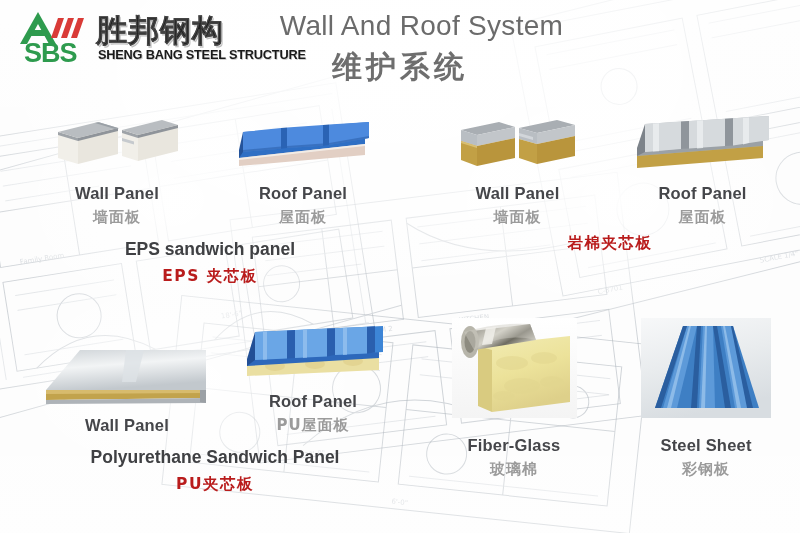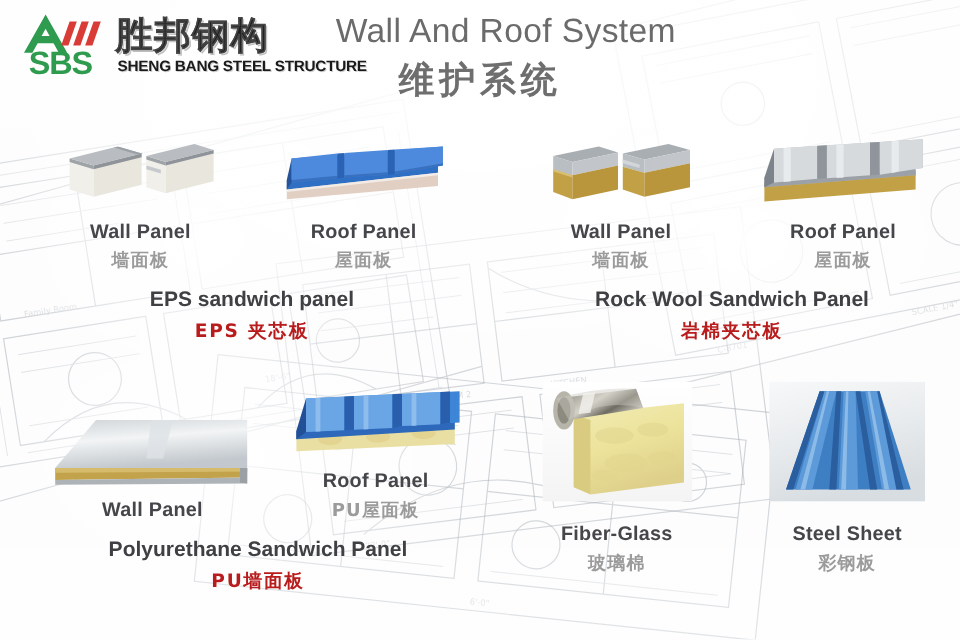--- a/index.html
+++ b/index.html
@@ -338,21 +338,20 @@
               <polygon points="64,12.5 70,12.2 70,40.1 64,40.4"></polygon>
               <polygon points="110,9.7 116,9.4 116,34.8 110,36.4"></polygon>
             </g>
             <polygon points="4,40 12,16 12,44 4,48" fill="#7d838a"></polygon>
           </svg>
         </div>
         <div class="lbl-en">Roof Panel</div>
         <div class="lbl-cn">屋面板</div>
       </div>
     </div>
-    <div class="grp-en">Rock Wool Sandwich Panel</div>
     <div class="grp-cn">岩棉夹芯板</div>
   </div>
 
   <div class="group" style="left:35px;top:318px;width:360px;">
     <div class="items" style="gap:16px;">
       <div class="item" style="width:180px;">
         <div class="pic" style="width:175px;height:68px;">
           <svg width="175" height="68" viewBox="0 0 175 68">
             <defs>
               <linearGradient id="puwallTop" x1="0" y1="0" x2="0.3" y2="1">
@@ -407,21 +406,21 @@
               <polygon points="102,9.8 106,9.6 106,36.7 102,36.9"></polygon>
             </g>
             <polygon points="6,41 14,14 14,42 6,48" fill="#224f95"></polygon>
           </svg>
         </div>
         <div class="lbl-en">Roof Panel</div>
         <div class="lbl-cn">PU屋面板</div>
       </div>
     </div>
     <div class="grp-en">Polyurethane Sandwich Panel</div>
-    <div class="grp-cn">PU墙面板</div>
+    <div class="grp-cn">PU夹芯板</div>
   </div>
 
   <div class="group" style="left:430px;top:318px;width:360px;">
     <div class="items" style="gap:52px;align-items:flex-end;">
       <div class="item" style="width:140px;">
         <div class="pic framed" style="width:125px;height:100px;">
           <svg width="125" height="100" viewBox="0 0 125 100">
             <defs>
               <linearGradient id="fgBg" x1="0" y1="0" x2="0" y2="1">
                 <stop offset="0" stop-color="#ffffff"></stop>

